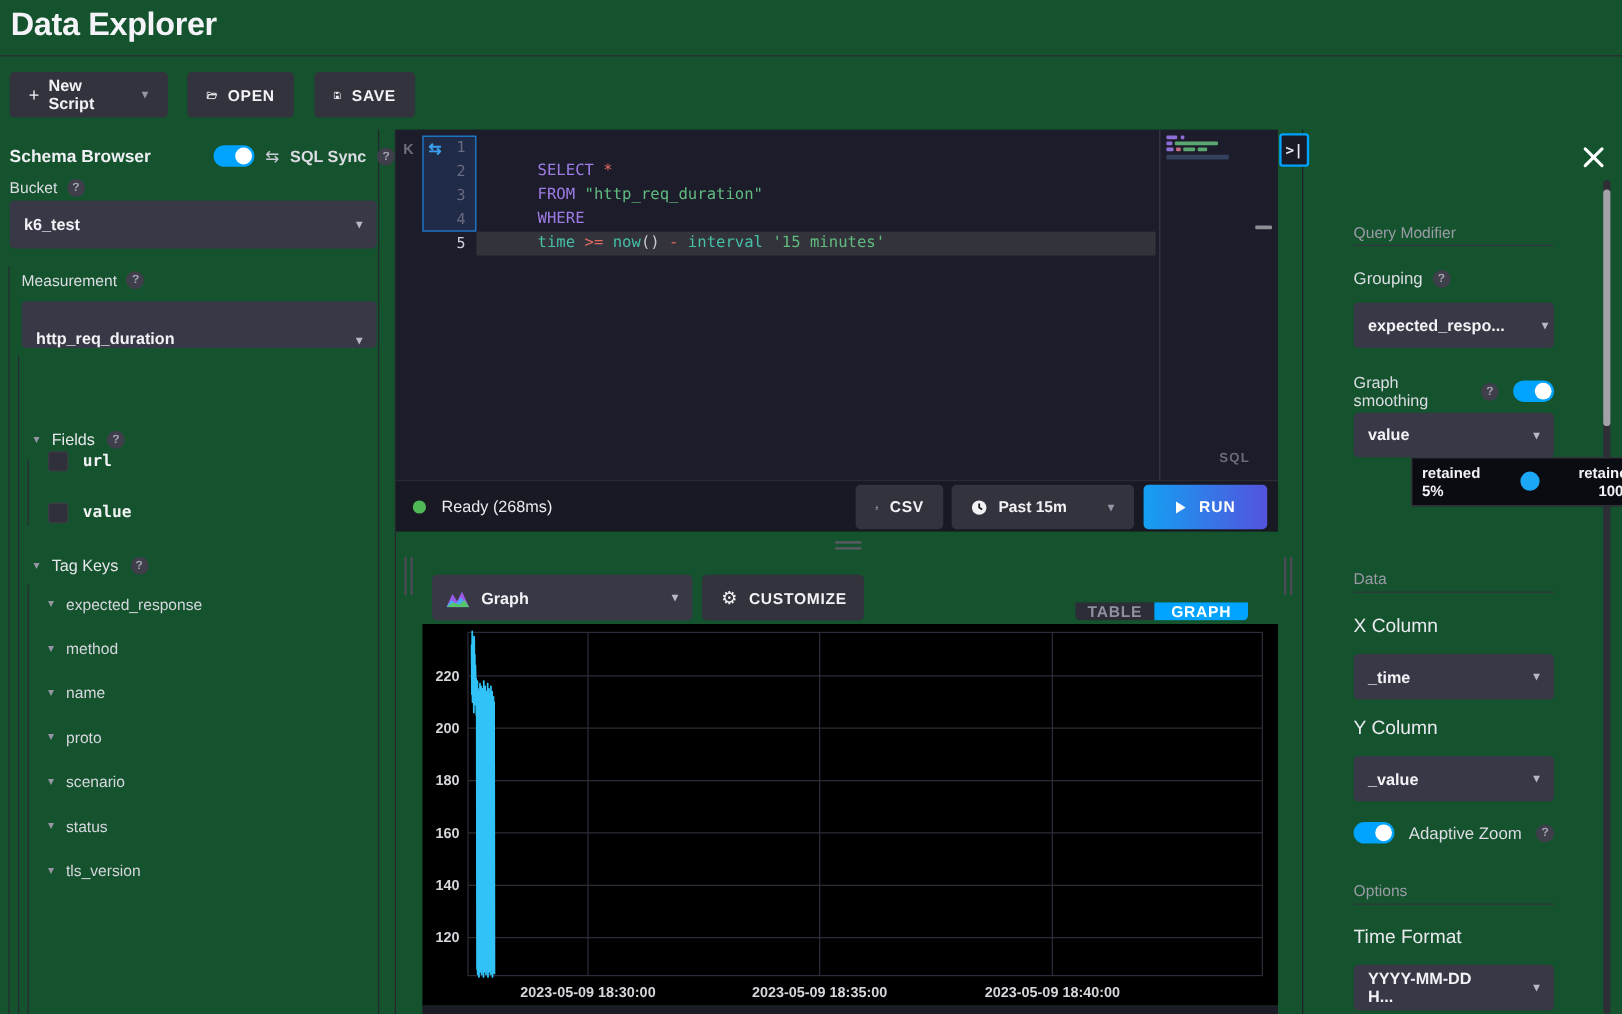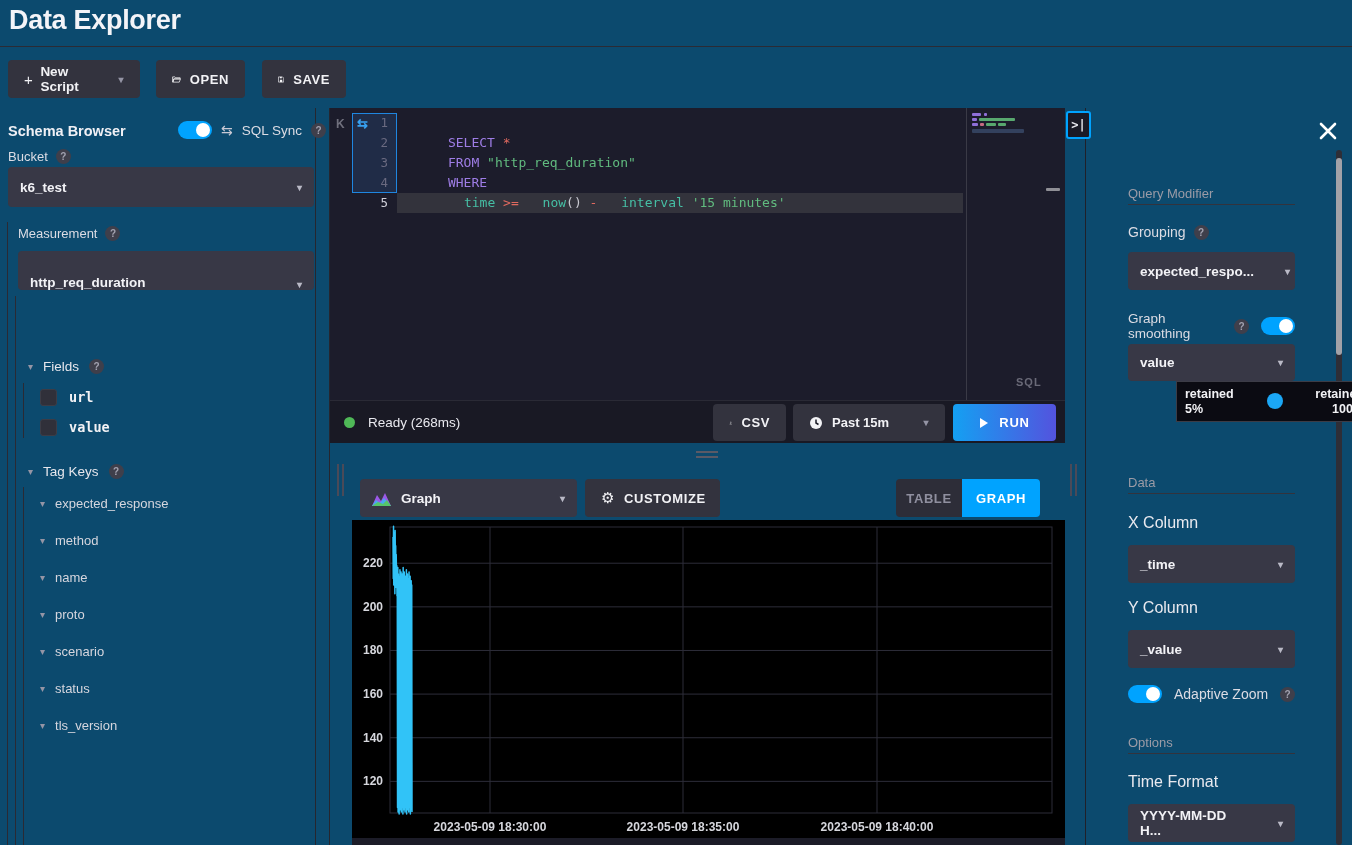--- a/index.html
+++ b/index.html
@@ -1,19 +1,19 @@
 <!DOCTYPE html>
 <html><head>
 <meta charset="utf-8">
 <style>
   * { margin:0; padding:0; box-sizing:border-box; }
   html,body { background:#07070e; }
   .app {
     position:relative; width:1352px; height:845px; overflow:hidden;
-    background:#0c4a6e; color:#e9e9ef;
+    background:#14532d; color:#e9e9ef;
     font-family:"Liberation Sans", sans-serif;
   }
 
   
   .page-header { position:absolute; top:0; left:0; width:1352px; height:47px; border-bottom:1px solid #2b2b35; }
   .app-title { position:absolute; top:5px; left:9px; font-size:27px; font-weight:bold; color:#f4f4f8; letter-spacing:-0.3px; }
 
   
   .btn {
     position:absolute; height:38px; background:#33333e; border-radius:4px;
@@ -58,41 +58,41 @@
   .tree-row.sub { font-size:13px; color:#d6d6de; }
   .checkbox { width:17px; height:17px; border-radius:3px; background:#30303a; border:1px solid #3c3c46; flex:0 0 auto; cursor:pointer; }
   .mono { font-family:"DejaVu Sans Mono", monospace; font-weight:bold; font-size:13.5px; color:#f2f2f5; }
 
   
   .editor { position:absolute; left:330px; top:108px; width:735px; height:292px; background:#1c1c2b; }
   .editor .gutter-select { position:absolute; left:22px; top:5px; width:45px; height:80px; background:#202c47; border:1px solid #1f86e0; }
   .editor .ln { position:absolute; left:22px; width:36px; text-align:right; font-family:"DejaVu Sans Mono",monospace; font-size:12.5px; line-height:20px; color:#6a6a80; }
   .editor .ln.active { color:#d0d0da; }
   .editor .code-line { position:absolute; left:71px; height:20px; line-height:20px; white-space:pre; font-family:"DejaVu Sans Mono",monospace; font-size:13px; }
-  .tk-kw { color:#9e7de6; } .tk-op { color:#e0695f; } .tk-str { color:#61bb7f; } .tk-fn { color:#46bfa5;margin-left:16px; } .tk-pl { color:#c8c8d0; }
+  .tk-kw { color:#9e7de6; } .tk-op { color:#e0695f; } .tk-str { color:#61bb7f; } .tk-fn { color:#46bfa5; } .tk-pl { color:#c8c8d0; }
   .active-line { position:absolute; left:67px; top:85px; width:566px; height:20px; background:#33333c; }
   .minimap-divider { position:absolute; left:636px; top:0; width:1px; height:292px; background:#3a3a46; }
   .mm { position:absolute; height:3px; border-radius:1px; }
   .editor-lang { position:absolute; left:686px; top:268px; font-size:11px; font-weight:bold; letter-spacing:1px; color:#6a6a78; }
   .kbd-hint { position:absolute; left:6px; top:9px; font-size:12px; font-weight:bold; color:#6f6f7c; }
   .sync-glyph { position:absolute; left:27px; top:8px; font-size:13px; color:#38a1f0; font-weight:bold; }
 
   
   .statusbar { position:absolute; left:330px; top:400px; width:735px; height:43px; background:#191924; border-top:1px solid #2a2a35; }
   .status-dot { position:absolute; left:14px; top:16px; width:11px; height:11px; border-radius:50%; background:#4fb857; }
   .status-text { position:absolute; left:38px; top:14px; font-size:13.5px; color:#e9e9ef; }
   .run-btn {
     position:absolute; left:623px; top:3px; width:103px; height:37px; border-radius:4px;
     background:linear-gradient(90deg,#14a0f2 0%, #5353de 100%);
     display:flex; align-items:center; justify-content:center; gap:10px;
     font-size:13px; font-weight:bold; letter-spacing:.8px; color:#fff; cursor:pointer;
   }
 
   
-  .tab-group { position:absolute; left:896px; top:479px; height:38px; display:flex; border-radius:4px; overflow:hidden; }
+  .tab-group { position:absolute; left:896px; top:479px; height:38px; display:flex; border-radius:4px; overflow:hidden;align-items:flex-end; }
   .tab { display:flex; align-items:center; justify-content:center; font-size:13px; font-weight:bold; letter-spacing:.6px; cursor:pointer; }
   .tab.inactive { width:66px; background:#2d2d38; color:#8f8f9f; }
   .tab.active { width:78px; background:#00a3ff; color:#fff; }
 
   
   .chart-wrap { position:absolute; left:352px; top:520px; width:713px; height:318px; background:#000; }
   .chart-bottom-strip { position:absolute; left:352px; top:838px; width:713px; height:7px; background:#1c1c28; }
 
   
   .h-handle { position:absolute; left:696px; top:451px; width:22px; height:8px; cursor:row-resize; }
@@ -159,21 +159,21 @@
       <i></i>
     </div>
 
   <div class="schema-title">Schema Browser</div>
 
   <div class="label-row" style="left:178px;top:121px;gap:9px;">
     <span class="toggle">
         <span class="knob"></span>
       </span>
     <span style="color:#c9c9d4;font-size:14px;">⇆</span>
-    <span style="font-size:13.5px;">SQL Sync</span>
+    <span style="font-size:13.5px;font-weight:bold;">SQL Sync</span>
     <span class="help">?</span>
   </div>
 
   <div class="label-row" style="left:8px;top:149px;">
     <span>Bucket</span>
     <span class="help">?</span>
   </div>
   <div class="dd" style="left:8px;top:167px;width:306px;height:40px;">
     <span>k6_test</span>
     <span class="caret">▾</span>
@@ -192,21 +192,21 @@
     <span>http_req_duration</span>
     <span class="caret">▾</span>
   </div>
 
 
   <div class="tree-row" style="left:28px;top:355px;">
     <span class="caret">▾</span>
     <span>Fields</span>
     <span class="help">?</span>
   </div>
-  <div class="tree-row" style="left:40px;top:386px;gap:12px;">
+  <div class="tree-row" style="left:40px;top:373px;gap:12px;">
     <span class="checkbox"></span>
     <span class="mono">url</span>
   </div>
   <div class="tree-row" style="left:40px;top:416px;gap:12px;">
     <span class="checkbox"></span>
     <span class="mono">value</span>
   </div>
 
   <div class="tree-row" style="left:28px;top:460px;">
     <span class="caret">▾</span>

